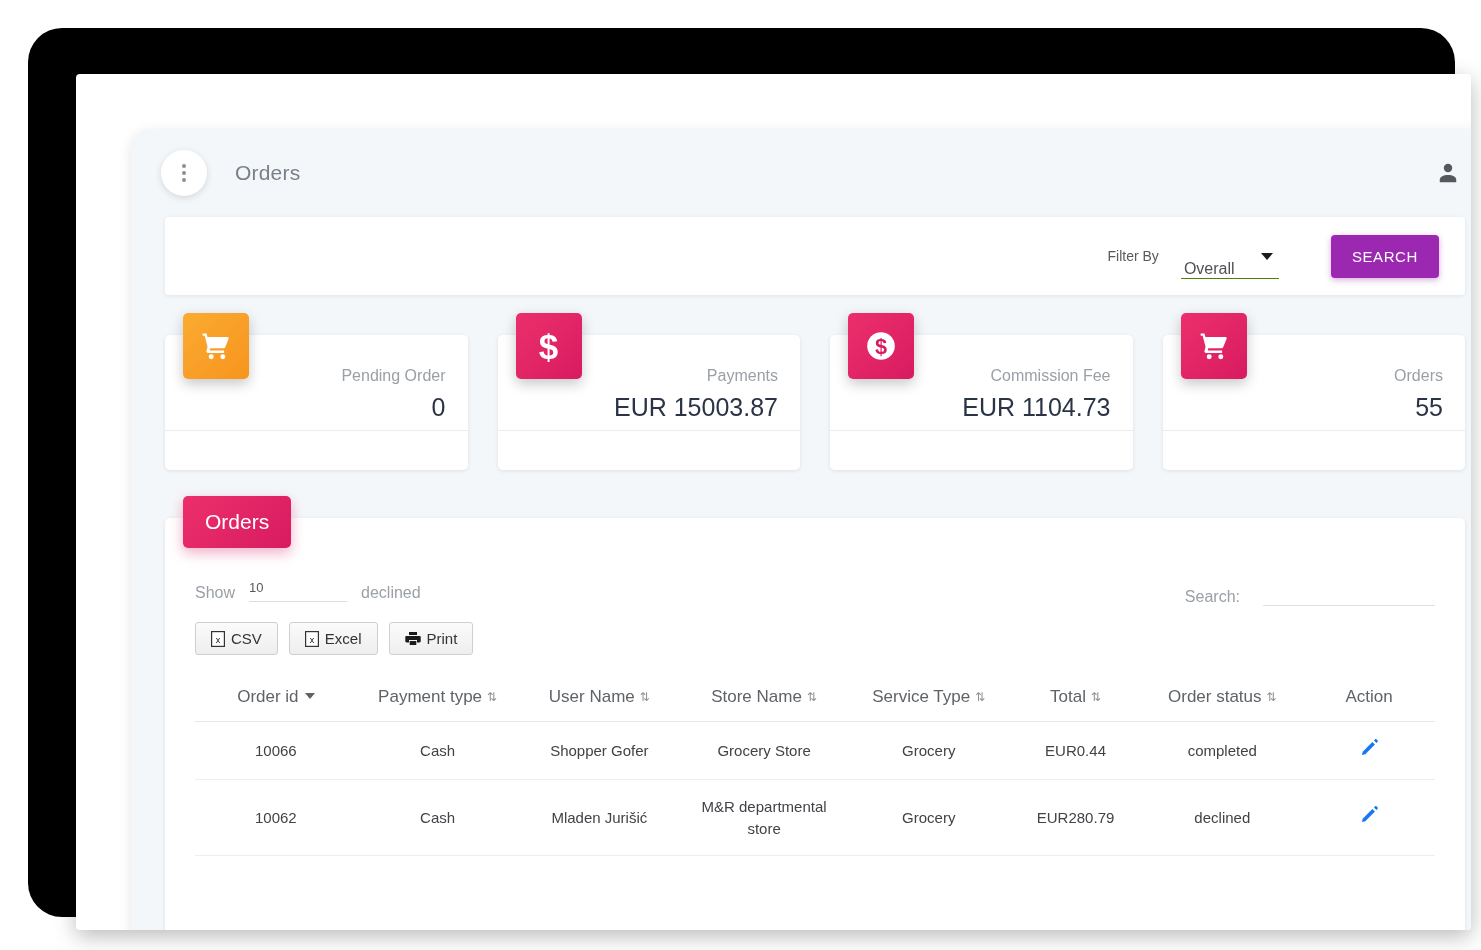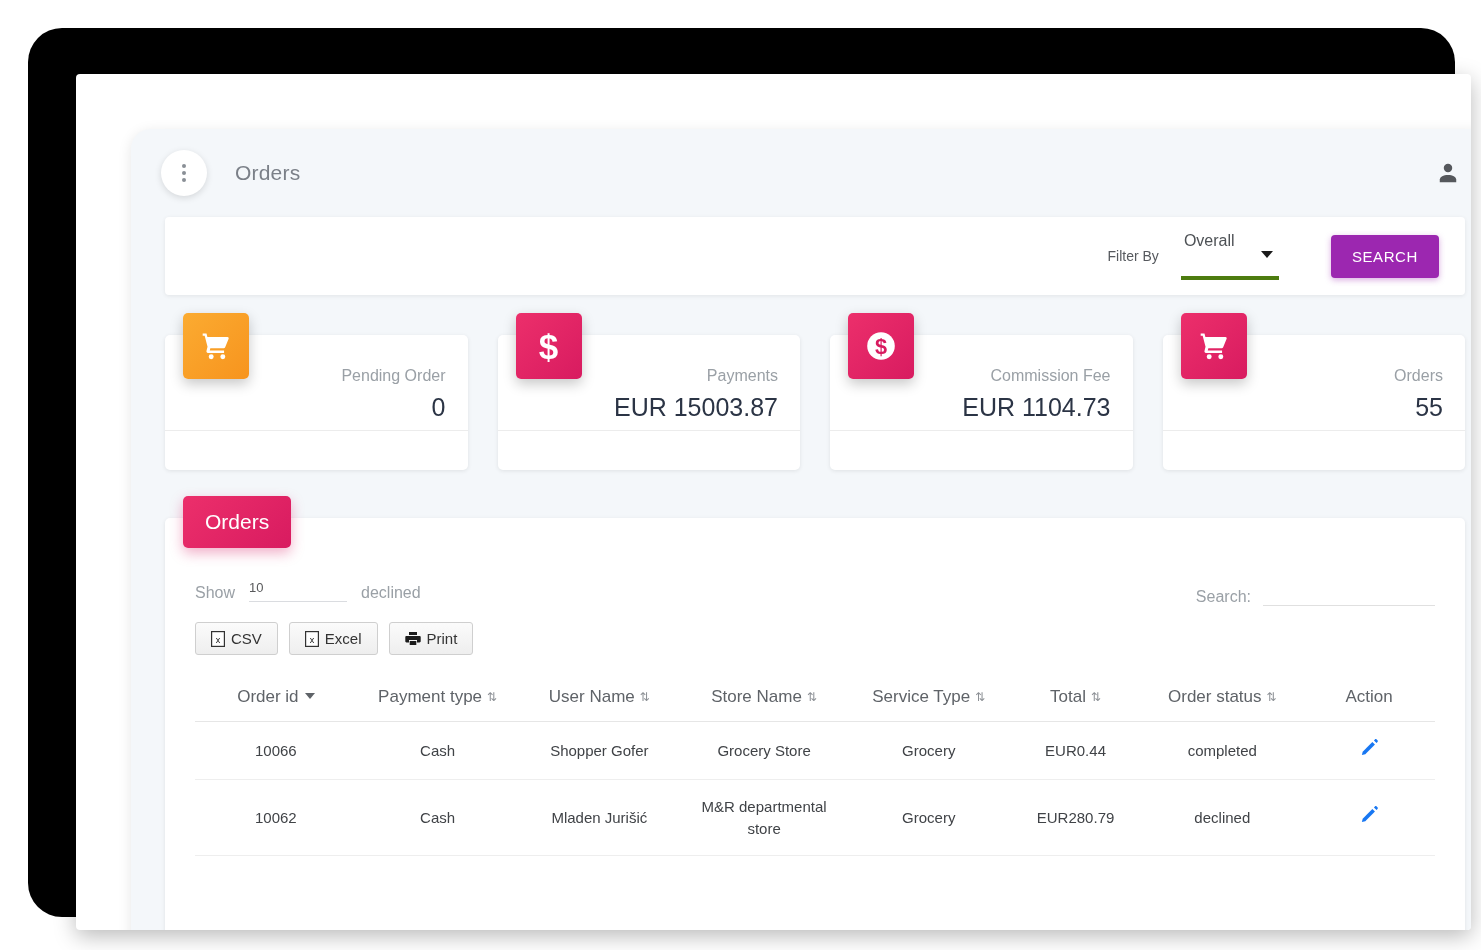--- a/index.html
+++ b/index.html
@@ -111,23 +111,23 @@
   }
   .filter-label {
     font-size: 14px;
     color: #56595e;
     margin-right: 22px;
   }
   .select-wrap {
     position: relative;
     width: 98px;
     height: 44px;
-    border-bottom: 4px solid #4d7c0f;
-    display: flex;
-    align-items: flex-start;
+    border-bottom: 1px solid #4d7c0f;
+    display: flex;
+    align-items: flex-end;
     margin-right: 52px;
     cursor: pointer;
   }
   .select-value {
     font-size: 16px;
     color: #4d5155;
     padding-left: 3px;
   }
   .select-caret {
     position: absolute;
@@ -278,20 +278,21 @@
   .dt-btn svg { display: block; }
 
   .dt-search {
     position: absolute;
     right: 0;
     top: 65px;
     display: flex;
     align-items: flex-end;
     font-size: 16px;
     color: #9aa0a6;
+    gap: 11px;
   }
   .dt-search-input {
     width: 172px;
     border-bottom: 1px solid #e0e0e0;
     height: 22px;
     margin-left: 12px;
     cursor: text;
   }
 
   

